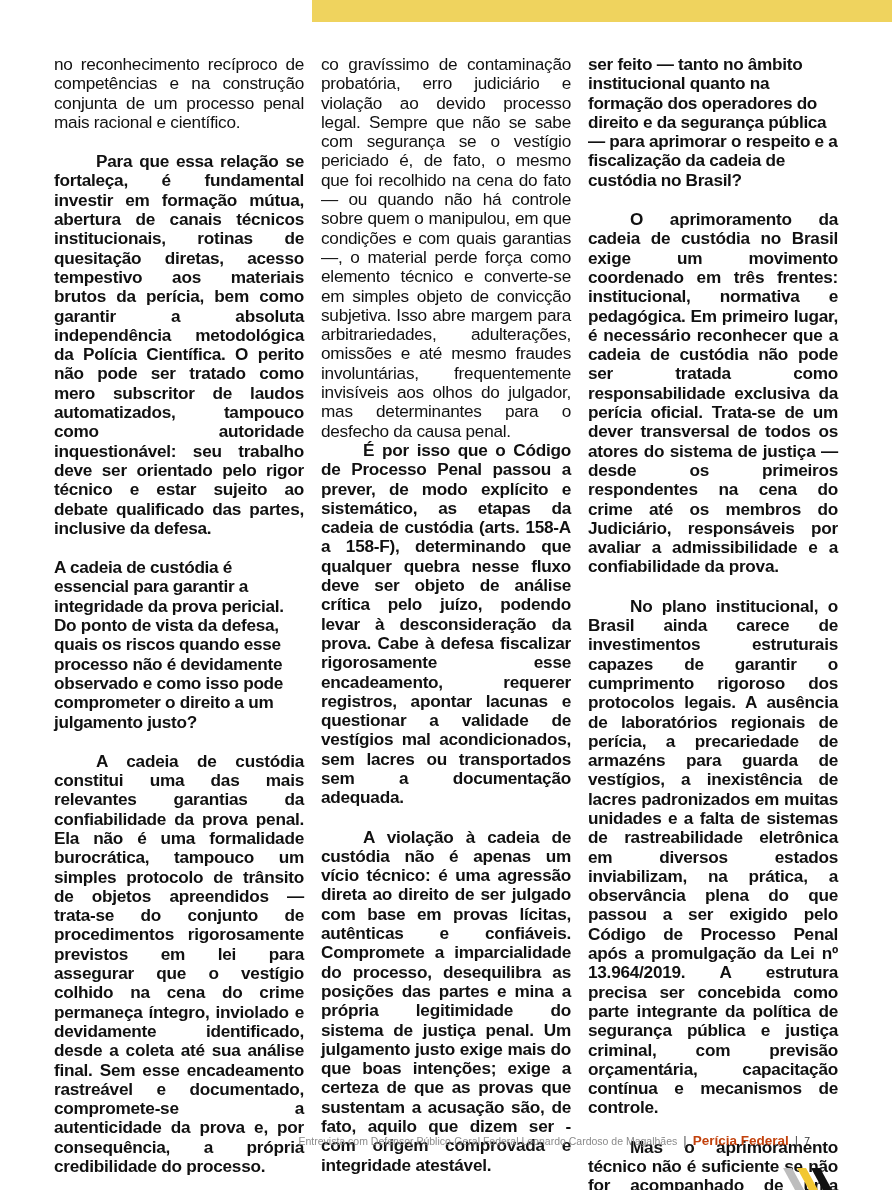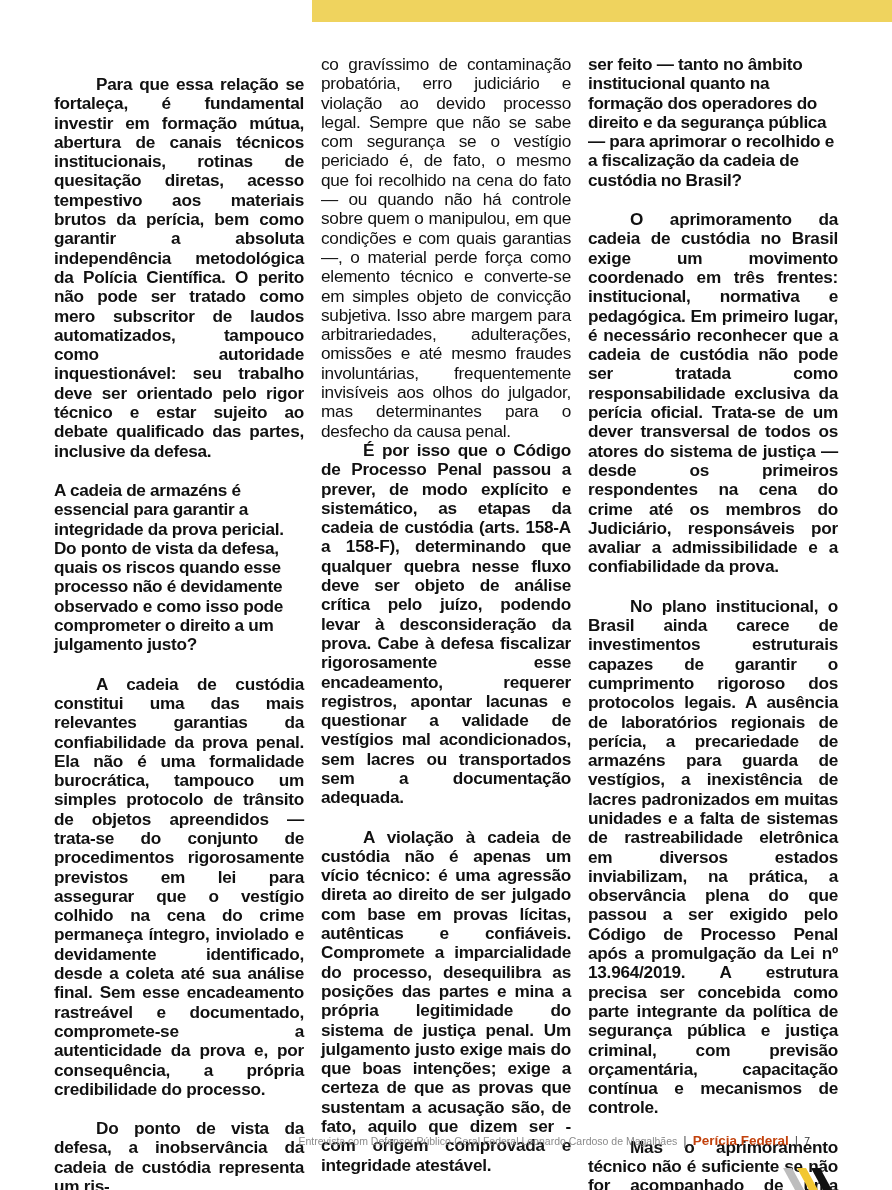--- a/index.html
+++ b/index.html
@@ -21,35 +21,36 @@
   .footer .brand { color: #c2410c; font-weight: bold; font-size: 13.5px; }
   .footer .page { color: #333; font-size: 10.5px; }
   .logo { position: absolute; left: 783px; top: 1168px; width: 52px; height: 22px; }
 </style>
 </head>
 <body>
 
 <div class="top-bar" style="background:#EFD35E;"></div>
 
 <div class="col col-left">
+  <p>no reconhecimento recíproco de competências e na construção conjunta de um processo penal mais racional e científico.</p>
   <p class="indent gap">Para que essa relação se fortaleça, é fundamental investir em formação mútua, abertura de canais técnicos institucionais, rotinas de quesitação diretas, acesso tempestivo aos materiais brutos da perícia, bem como garantir a absoluta independência metodológica da Polícia Científica. O perito não pode ser tratado como mero subscritor de laudos automatizados, tampouco como autoridade inquestionável: seu trabalho deve ser orientado pelo rigor técnico e estar sujeito ao debate qualificado das partes, inclusive da defesa.</p>
-  <h3 class="gap">A cadeia de armazéns é essencial para garantir a integridade da prova pericial. Do ponto de vista da defesa, quais os riscos quando esse processo não é devidamente observado e como isso pode comprometer o direito a um julgamento justo?</h3>
+  <h3 class="gap">A cadeia de custódia é essencial para garantir a integridade da prova pericial. Do ponto de vista da defesa, quais os riscos quando esse processo não é devidamente observado e como isso pode comprometer o direito a um julgamento justo?</h3>
   <p class="indent gap">A cadeia de custódia constitui uma das mais relevantes garantias da confiabilidade da prova penal. Ela não é uma formalidade burocrática, tampouco um simples protocolo de trânsito de objetos apreendidos — trata-se do conjunto de procedimentos rigorosamente previstos em lei para assegurar que o vestígio colhido na cena do crime permaneça íntegro, inviolado e devidamente identificado, desde a coleta até sua análise final. Sem esse encadeamento rastreável e documentado, compromete-se a autenticidade da prova e, por consequência, a própria credibilidade do processo.</p>
   <p class="indent gap">Do ponto de vista da defesa, a inobservância da cadeia de custódia representa um ris-</p>
 </div>
 
 <div class="col col-mid">
   <p>co gravíssimo de contaminação probatória, erro judiciário e violação ao devido processo legal. Sempre que não se sabe com segurança se o vestígio periciado é, de fato, o mesmo que foi recolhido na cena do fato — ou quando não há controle sobre quem o manipulou, em que condições e com quais garantias —, o material perde força como elemento técnico e converte-se em simples objeto de convicção subjetiva. Isso abre margem para arbitrariedades, adulterações, omissões e até mesmo fraudes involuntárias, frequentemente invisíveis aos olhos do julgador, mas determinantes para o desfecho da causa penal.</p>
   <p class="indent">É por isso que o Código de Processo Penal passou a prever, de modo explícito e sistemático, as etapas da cadeia de custódia (arts. 158-A a 158-F), determinando que qualquer quebra nesse fluxo deve ser objeto de análise crítica pelo juízo, podendo levar à desconsideração da prova. Cabe à defesa fiscalizar rigorosamente esse encadeamento, requerer registros, apontar lacunas e questionar a validade de vestígios mal acondicionados, sem lacres ou transportados sem a documentação adequada.</p>
   <p class="indent gap">A violação à cadeia de custódia não é apenas um vício técnico: é uma agressão direta ao direito de ser julgado com base em provas lícitas, autênticas e confiáveis. Compromete a imparcialidade do processo, desequilibra as posições das partes e mina a própria legitimidade do sistema de justiça penal. Um julgamento justo exige mais do que boas intenções; exige a certeza de que as provas que sustentam a acusação são, de fato, aquilo que dizem ser - com origem comprovada e integridade atestável.</p>
   <h3 class="gap">Na sua âmbito, o que pode</h3>
 </div>
 
 <div class="col col-right">
-  <h3>ser feito — tanto no âmbito institucional quanto na formação dos operadores do direito e da segurança pública — para aprimorar o recolhido e a fiscalização da cadeia de custódia no Brasil?</h3>
+  <h3>ser feito — tanto no âmbito institucional quanto na formação dos operadores do direito e da segurança pública — para aprimorar o respeito e a fiscalização da cadeia de custódia no Brasil?</h3>
   <p class="indent gap">O aprimoramento da cadeia de custódia no Brasil exige um movimento coordenado em três frentes: institucional, normativa e pedagógica. Em primeiro lugar, é necessário reconhecer que a cadeia de custódia não pode ser tratada como responsabilidade exclusiva da perícia oficial. Trata-se de um dever transversal de todos os atores do sistema de justiça — desde os primeiros respondentes na cena do crime até os membros do Judiciário, responsáveis por avaliar a admissibilidade e a confiabilidade da prova.</p>
   <p class="indent gap">No plano institucional, o Brasil ainda carece de investimentos estruturais capazes de garantir o cumprimento rigoroso dos protocolos legais. A ausência de laboratórios regionais de perícia, a precariedade de armazéns para guarda de vestígios, a inexistência de lacres padronizados em muitas unidades e a falta de sistemas de rastreabilidade eletrônica em diversos estados inviabilizam, na prática, a observância plena do que passou a ser exigido pelo Código de Processo Penal após a promulgação da Lei nº 13.964/2019. A estrutura precisa ser concebida como parte integrante da política de segurança pública e justiça criminal, com previsão orçamentária, capacitação contínua e mecanismos de controle.</p>
   <p class="indent gap">Mas o aprimoramento técnico não é suficiente se não for acompanhado de uma transformação formativa. Ainda é comum que operadores do direito — inclusive magistra-</p>
 </div>
 
 <div class="footer">
   <span>Entrevista com Defensor Público-Geral Federal Leonardo Cardoso de Magalhães</span>
   <span class="sep">|</span>
   <span class="brand">Perícia Federal</span>
   <span class="sep">|</span>

